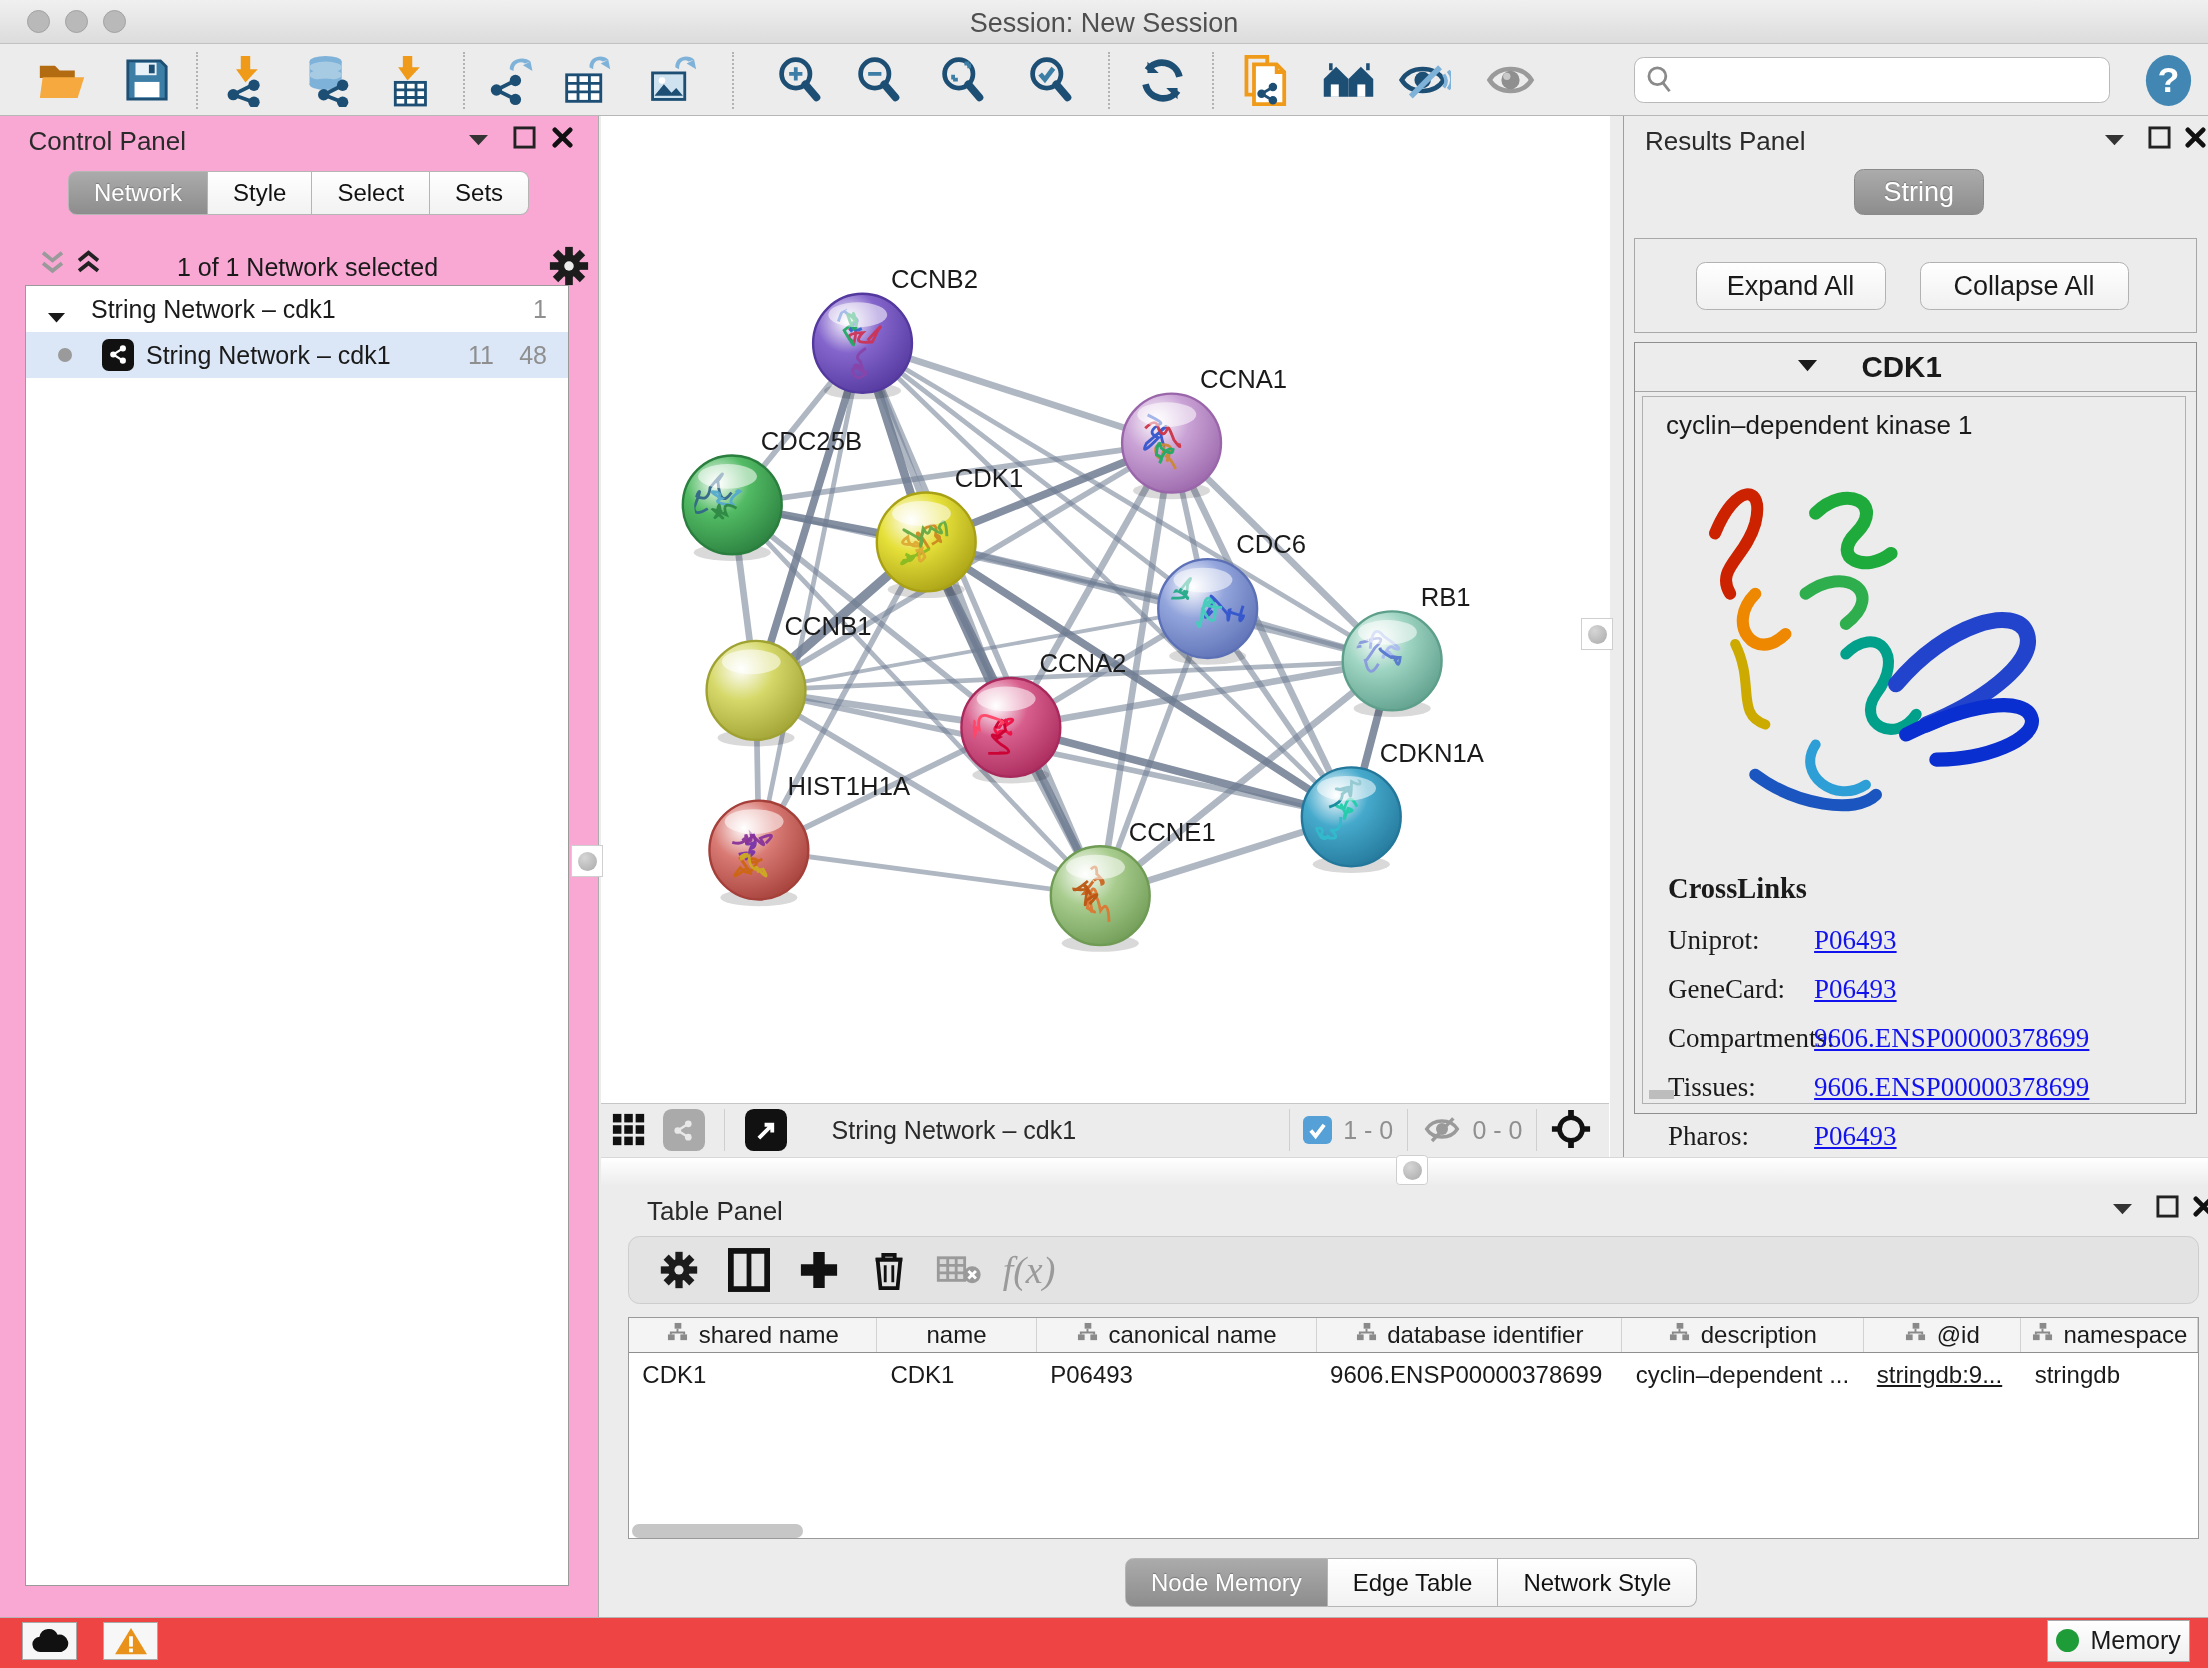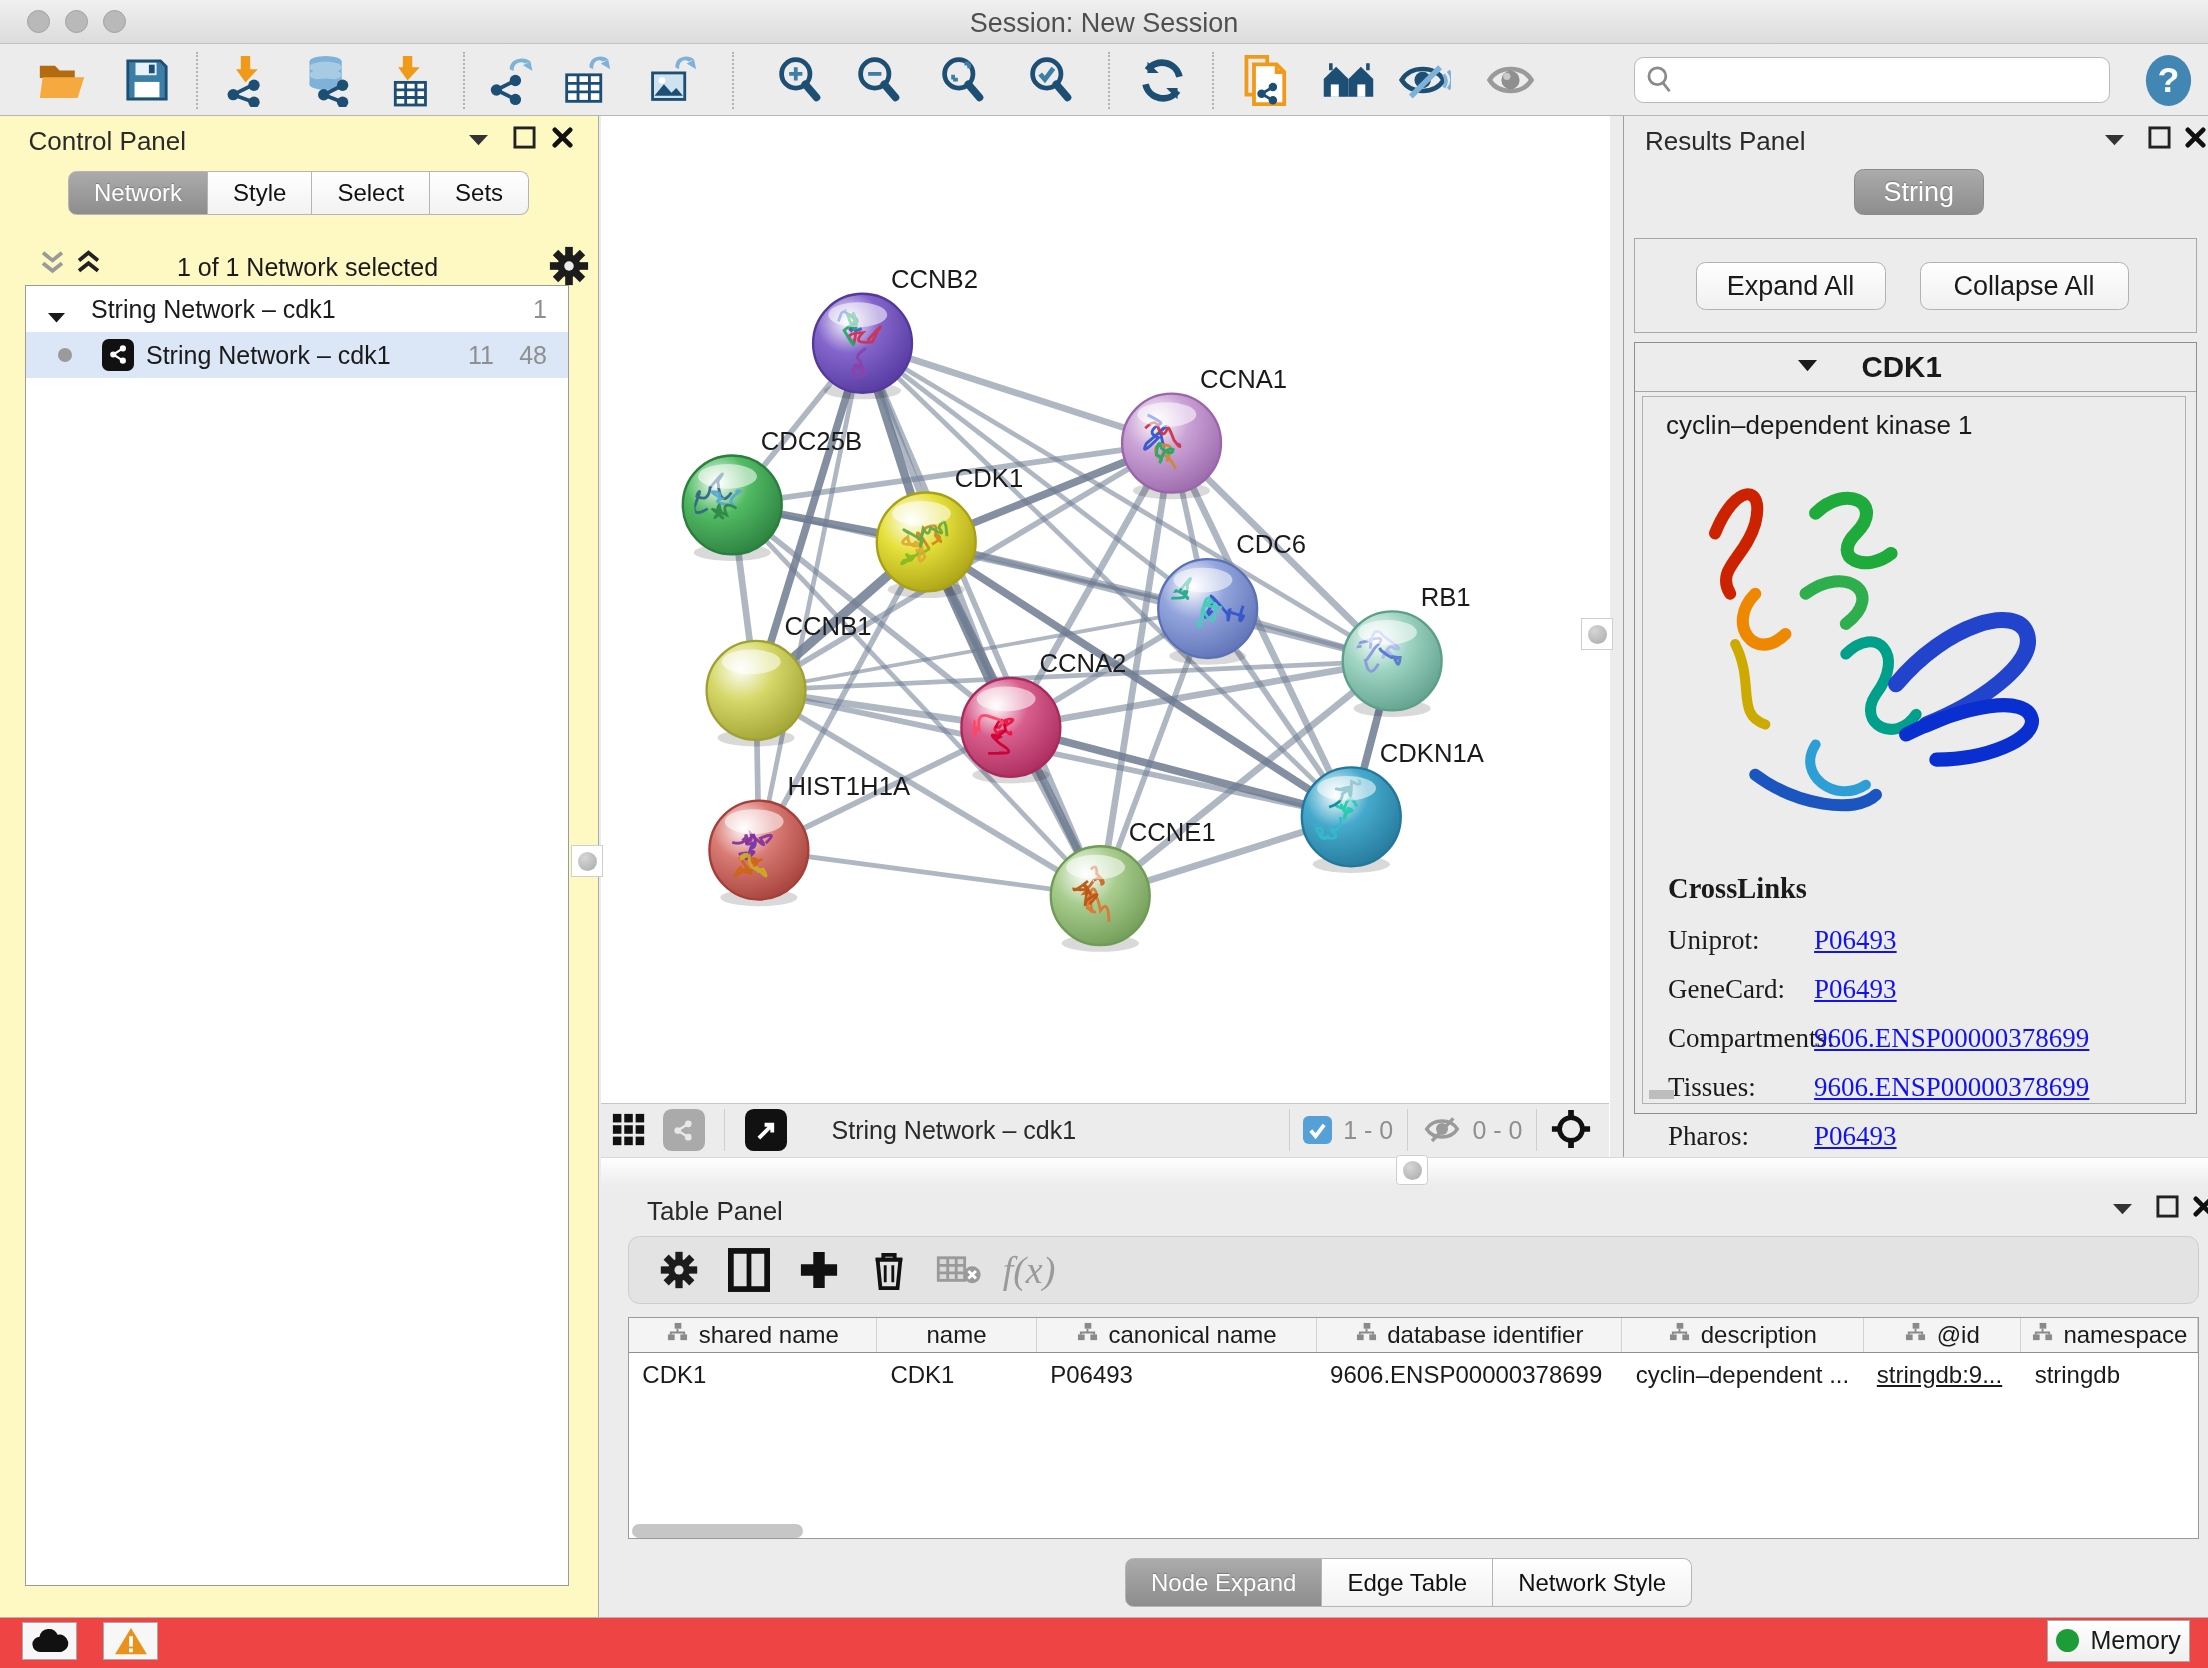--- a/index.html
+++ b/index.html
@@ -18,21 +18,21 @@
   #search-box{left:1634px;top:13.3px;width:476px;height:46px;background:#fff;border:1px solid #b9b9b9;border-radius:9.5px;display:flex;align-items:center;padding:0 9.5px;}
   #search-box input{border:none;outline:none;font-size:25px;width:409px;background:transparent;font-family:"Liberation Sans",sans-serif;}
   
   .panel-title{font-size:26px;color:#2a2a2a;}
   .winbtn{width:28.5px;height:28.5px;display:flex;align-items:center;justify-content:center;}
   .tab{height:44px;padding:0 25px;display:flex;align-items:center;justify-content:center;font-size:24px;background:linear-gradient(#ffffff,#f2f2f2);border:1px solid #b5b5b5;border-left:none;color:#111;}
   .tab:first-child{border-left:1px solid #b5b5b5;border-radius:8.6px 0 0 8.6px;}
   .tab:last-child{border-radius:0 8.6px 8.6px 0;}
   .tab.sel{background:linear-gradient(#ababab,#8d8d8d);color:#fff;text-shadow:0 -1px 1px rgba(0,0,0,.25);}
   
-  #control-panel{left:0;top:116px;width:599px;height:1501px;background:#fef9c3;border-right:1.9px solid #ababab;text-decoration:underline;}
+  #control-panel{left:0;top:116px;width:599px;height:1501px;background:#f9a8d4;border-right:1.9px solid #ababab;text-decoration:underline;}
   #cp-tabs{left:68px;top:55px;display:flex;}
   #cp-summary{left:27px;top:129px;width:561px;height:44px;display:flex;align-items:center;}
   #cp-tree{left:25px;top:169px;width:544px;height:1301px;background:#fff;border:1px solid #9a9a9a;}
   .tree-row{position:relative;height:46px;display:flex;align-items:center;font-size:25px;}
   .tree-row.sel{background:#dbe7f6;}
   .badge{color:#8f8f8f;}
   .share-sq{width:32px;height:32px;border-radius:6.7px;background:#111;display:flex;align-items:center;justify-content:center;}
   
   #network-view{left:601px;top:116px;width:1008px;height:987px;background:#fff;}
   #net-statusbar{left:601px;top:1103px;width:1008px;height:53px;background:#ececec;border-top:1px solid #c6c6c6;display:flex;align-items:center;}
@@ -880,21 +880,21 @@
             <div class="td" style="width: 282px;">P06493</div>
             <div class="td" style="width: 308px;">9606.ENSP00000378699</div>
             <div class="td" style="width: 243px;">cyclin–dependent ...</div>
             <div class="td" style="width: 159px; text-decoration: underline;">stringdb:9...</div>
             <div class="td" style="width: 178px;">stringdb</div>
           </div>
         </div>
     </div>
     <div id="tp-scroll" class="abs"></div>
     <div id="tbl-tabs" class="abs">
-        <div class="tab bottom sel">Node Expand</div>
+        <div class="tab bottom sel">Node Memory</div>
         <div class="tab bottom">Edge Table</div>
         <div class="tab bottom">Network Style</div>
       </div>
   </div>
 
   <div id="footer" class="abs">
     <div class="foot-box abs" style="left:22px">
       <svg width="38" height="27" viewBox="0 0 40 28">
           <path d="M10 26 a8 8 0 0 1 -1 -16 a10 10 0 0 1 19 -2 a7 7 0 0 1 4 18z" fill="#111"></path>
         </svg>

